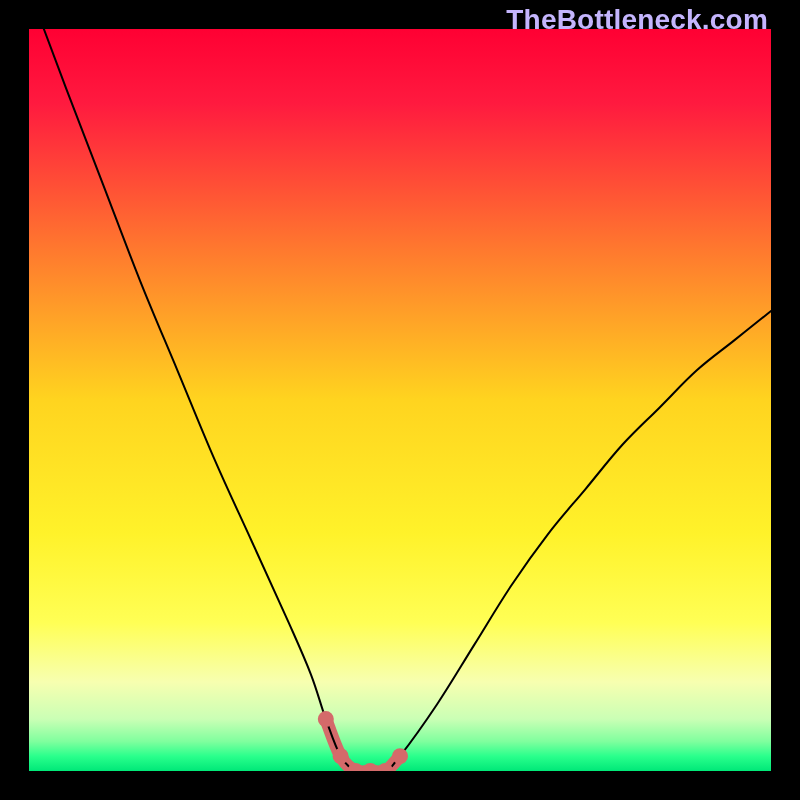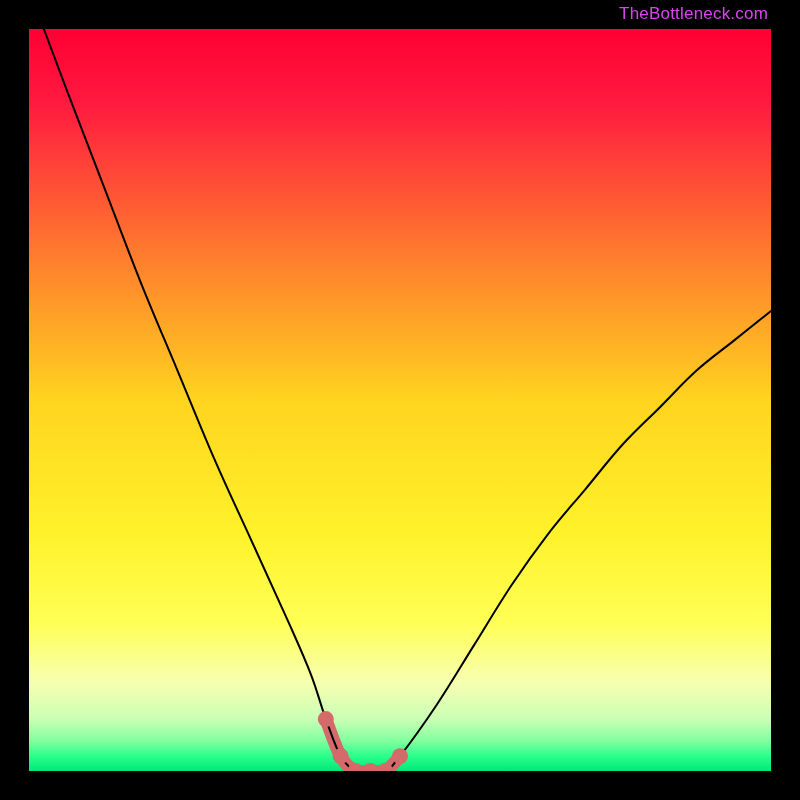--- a/index.html
+++ b/index.html
@@ -30,23 +30,23 @@
     inset: 0;
   }
   .curve-layer {
     position: absolute;
     inset: 0;
   }
   .watermark {
     position: absolute;
     top: 4px;
     right: 32px;
-    font-size: 17px;
-    font-weight: 400;
-    color: #d946ef;
+    font-size: 28px;
+    font-weight: 700;
+    color: #c4b5fd;
     letter-spacing: 0.2px;
   }
 </style>
 </head>
 <body>
 
 <div class="frame">
 
   <div class="watermark">TheBottleneck.com</div>
 

